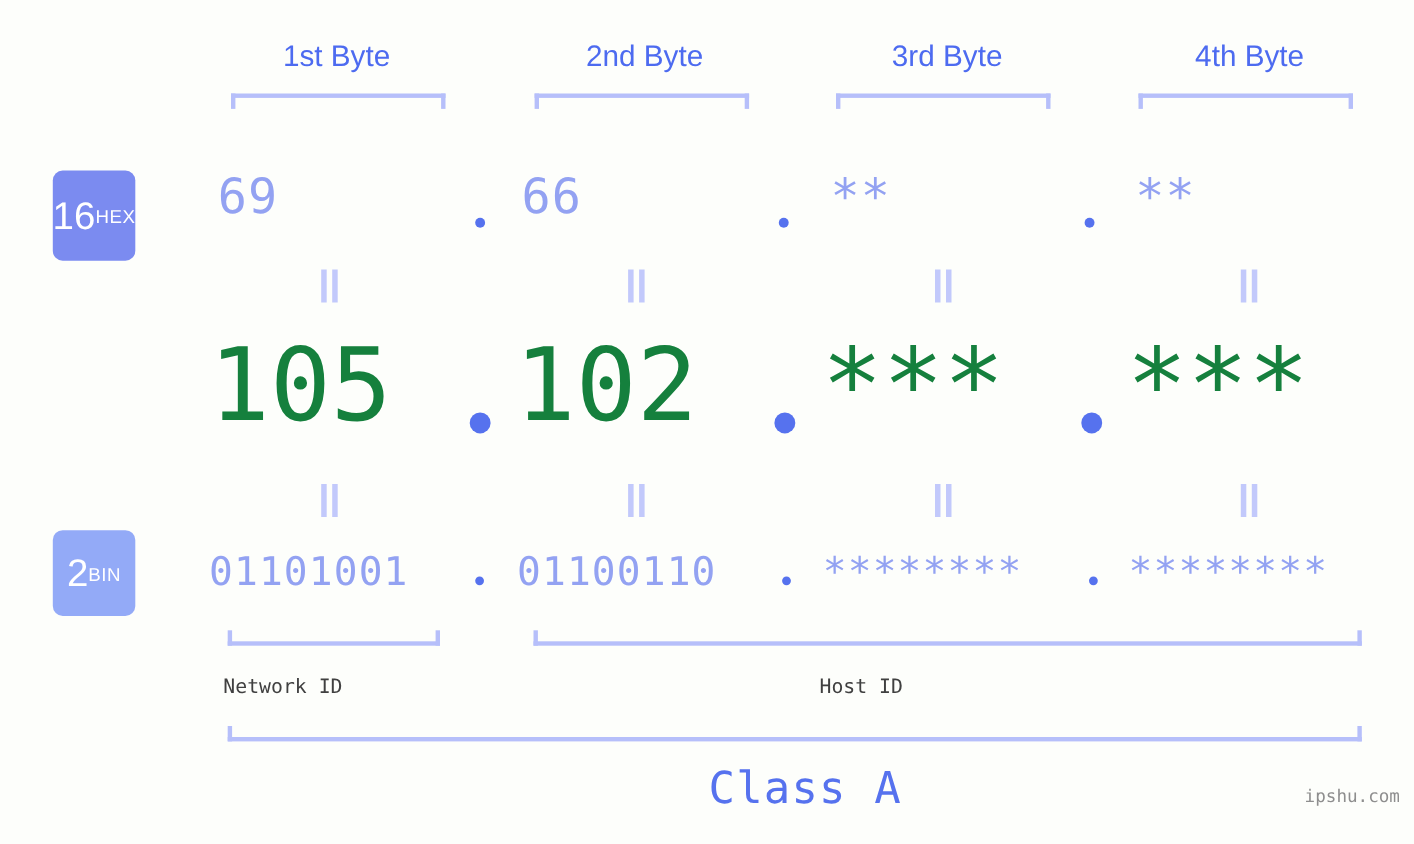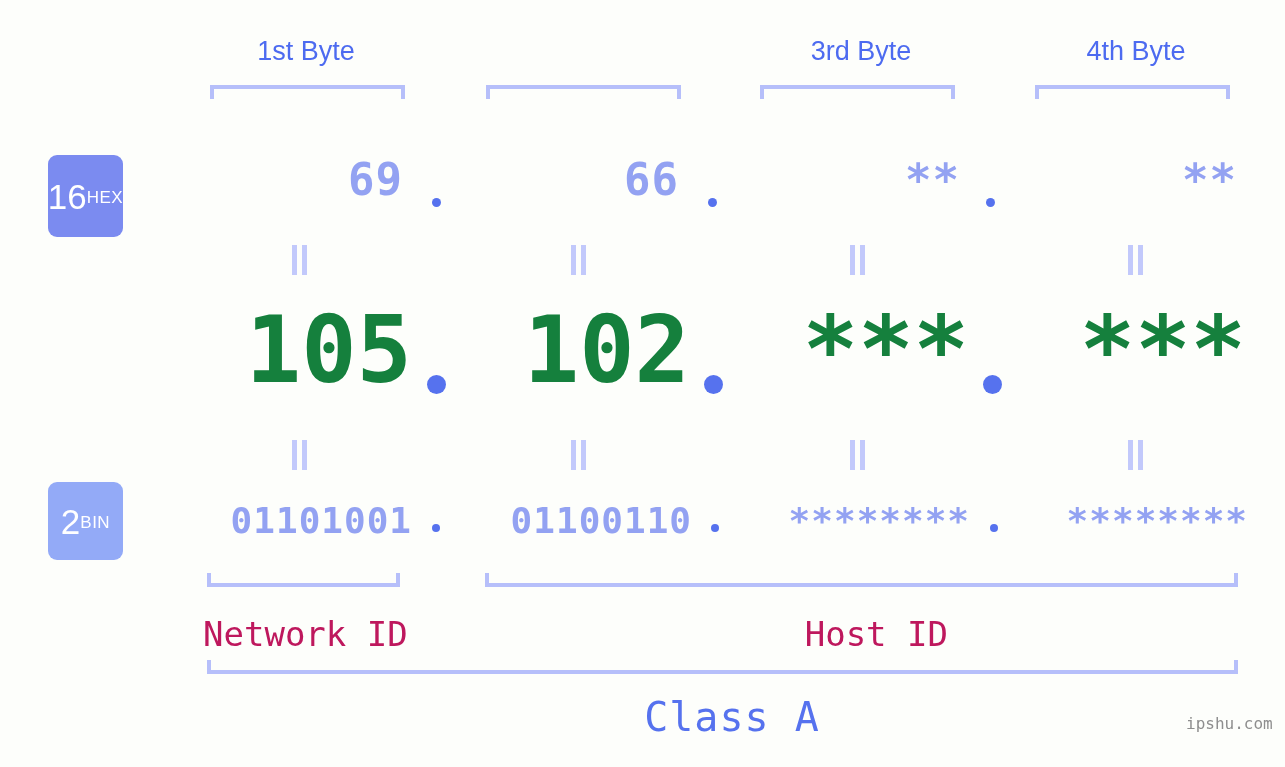--- a/index.html
+++ b/index.html
@@ -76,25 +76,24 @@
     margin-top: 3px;
     letter-spacing: 0.5px;
   }
   .badge-hex { background: #7b8bf0; }
   .badge-dec { background: #8b9cf4; }
   .badge-bin { background: #93aaf7; }
 
   
   .cell {
     position: absolute;
-    text-align: right;
+    text-align: left;
     white-space: nowrap;
     font-family: "DejaVu Sans Mono", monospace;
     line-height: 1;
-    font-weight: bold;
   }
   .row-hex .cell { font-size: 44px; color: #93a2f2; letter-spacing: 1px; }
   .row-dec .cell { font-size: 92px; color: #15803d; letter-spacing: 0px; }
   .row-bin .cell { font-size: 36px; color: #93a2f2; letter-spacing: 1px; }
 
   
   .dot {
     position: absolute;
     border-radius: 50%;
     background: #5672ee;
@@ -117,23 +116,23 @@
     background: #c2c9fb;
     display: block;
   }
   .eq i.a { left: 1px; }
   .eq i.b { left: 11px; }
 
   
   .sec-label {
     position: absolute;
     font-family: "DejaVu Sans Mono", monospace;
-    font-size: 34px;
-    color: #be185d;
-    text-align: right;
+    font-size: 18px;
+    color: #404040;
+    text-align: left;
     white-space: nowrap;
   }
   .class-label {
     position: absolute;
     font-family: "DejaVu Sans Mono", monospace;
     font-size: 40px;
     color: #5672ee;
     text-align: center;
     white-space: nowrap;
     letter-spacing: 1px;
@@ -147,20 +146,21 @@
     color: #8e8e8e;
     white-space: nowrap;
   }
 </style>
 </head>
 <body>
 
 <div class="stage">
 
   <div class="byte-label" style="left:197px; top:36px; width:218px;">1st Byte</div>
+  <div class="byte-label" style="left:477px; top:36px; width:218px;">2nd Byte</div>
   <div class="byte-label" style="left:752px; top:36px; width:218px;">3rd Byte</div>
   <div class="byte-label" style="left:1027px; top:36px; width:218px;">4th Byte</div>
 
   <div class="top-bracket" style="left:210px; top:85px; width:195px;"></div>
   <div class="top-bracket" style="left:486px; top:85px; width:195px;"></div>
   <div class="top-bracket" style="left:760px; top:85px; width:195px;"></div>
   <div class="top-bracket" style="left:1035px; top:85px; width:195px;"></div>
 
   <div class="badge badge-hex" style="left:48px; top:155px; height:82px;">
     <span class="num">16</span>

